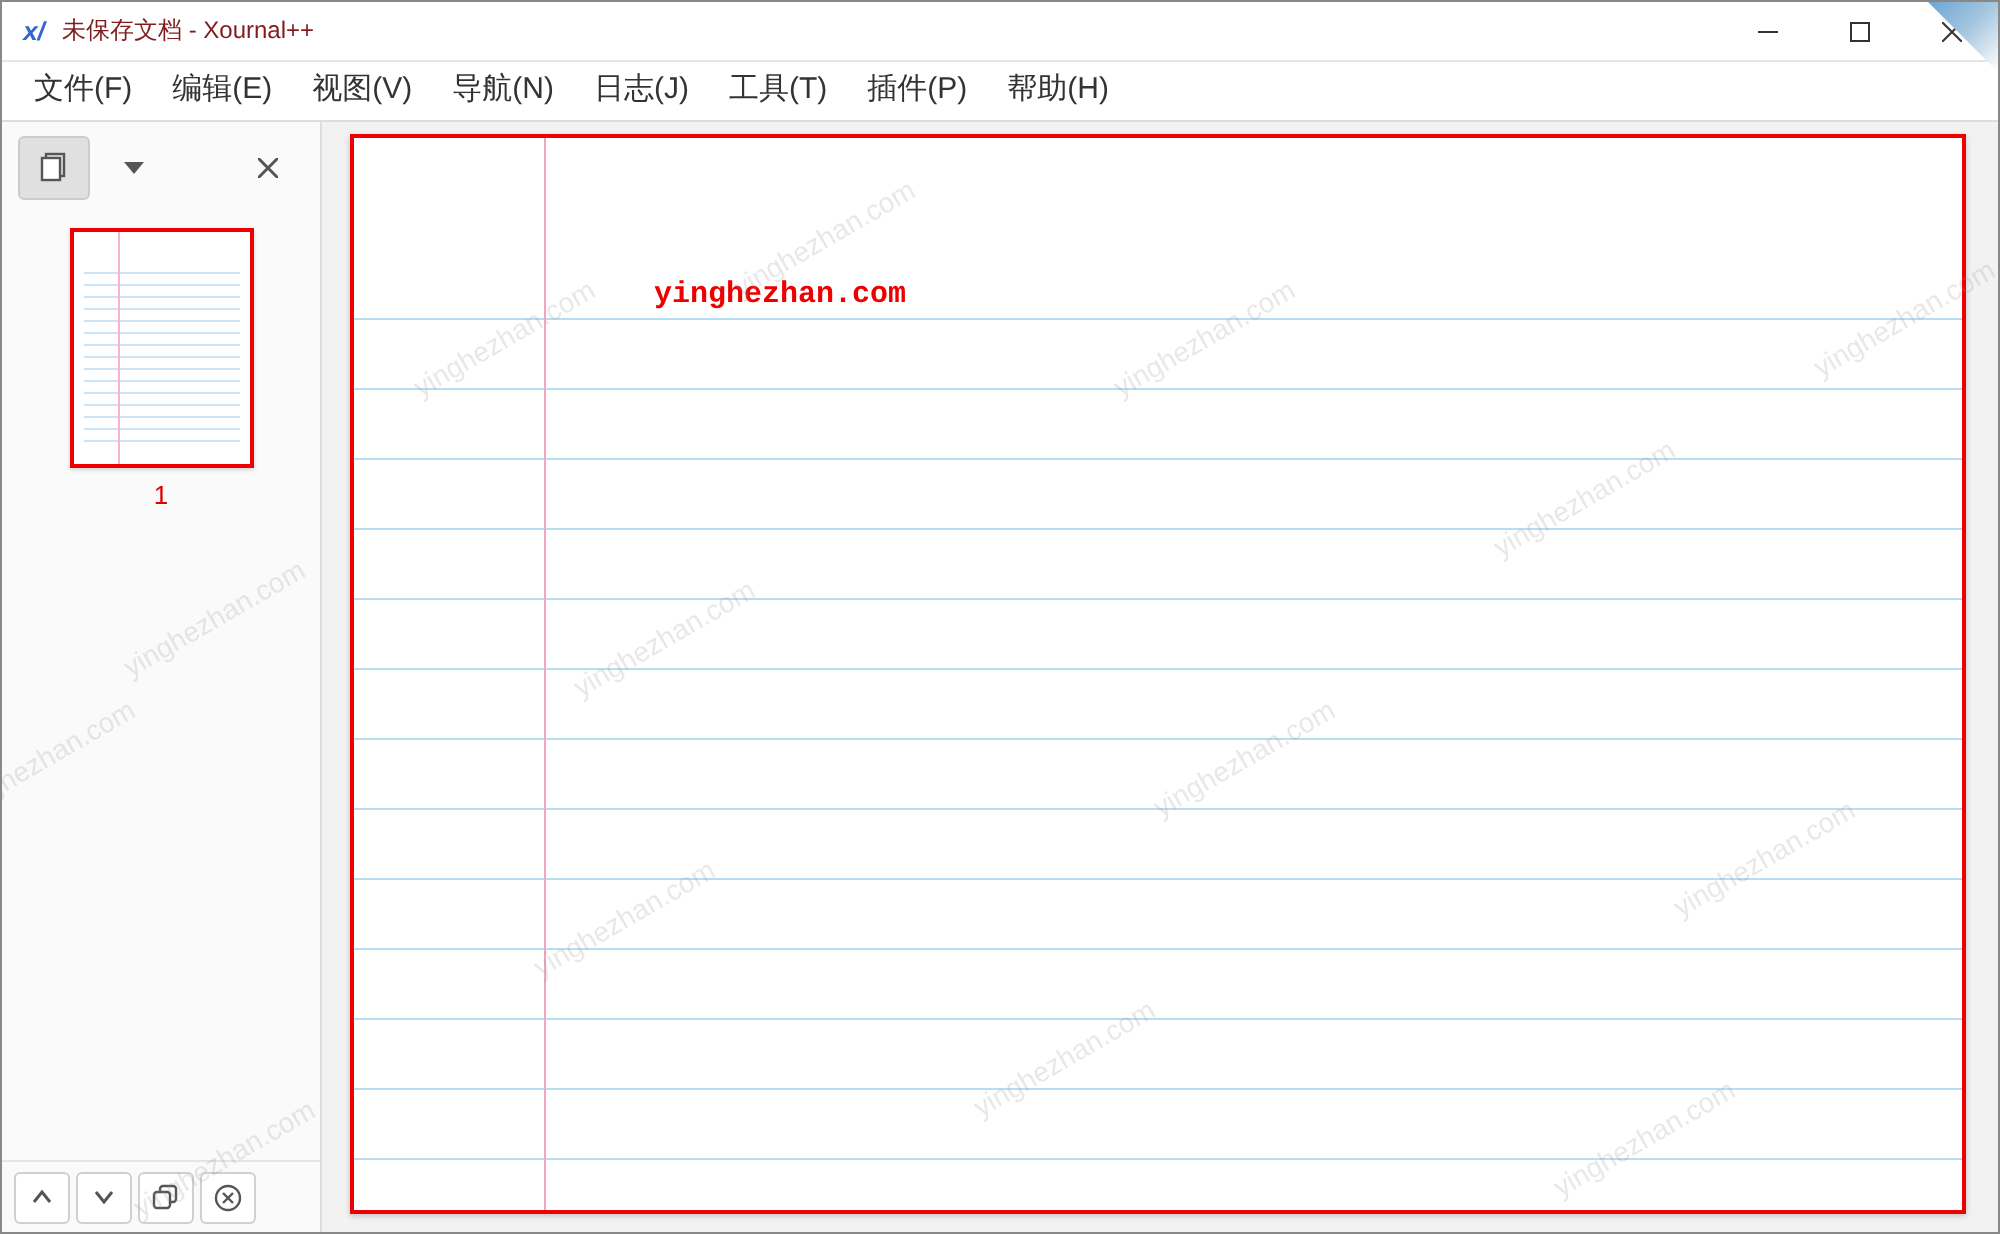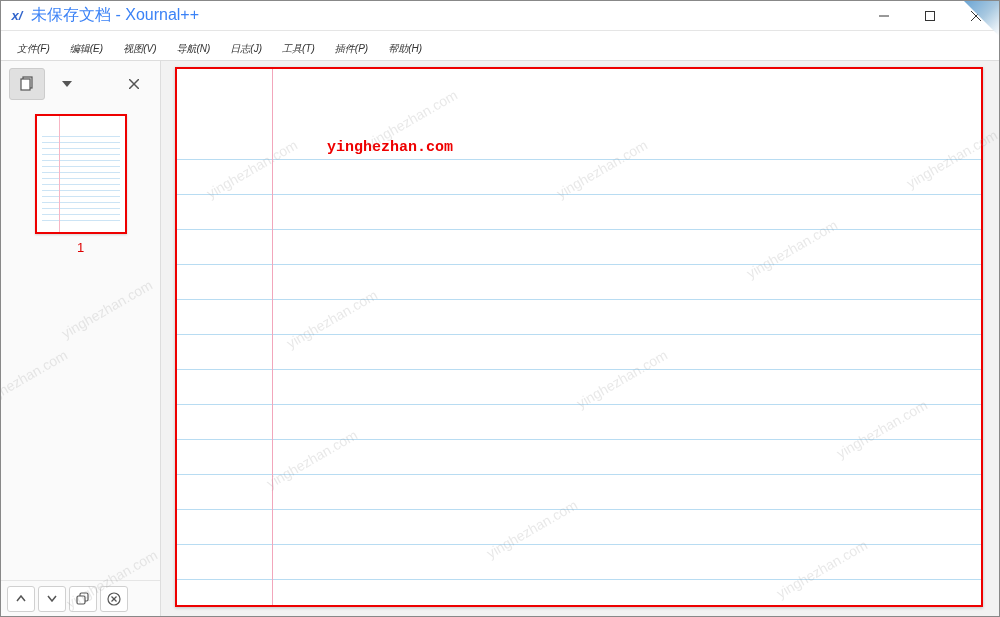--- a/index.html
+++ b/index.html
@@ -2,27 +2,27 @@
 <html><head>
   <meta charset="utf-8">
   <style>
     * { margin: 0; padding: 0; box-sizing: border-box; font-family: "Microsoft YaHei", "SimSun", sans-serif; }
     body { width: 1000px; height: 617px; overflow: hidden; background: #fff; border: 1px solid #888; position: relative; }
     
     
     .title-bar { height: 30px; display: flex; align-items: center; background: #fff; border-bottom: 1px solid #e5e5e5; padding-left: 8px; }
     .title-bar .app-icon { width: 16px; height: 16px; margin-right: 6px; font-style: italic; font-weight: bold; font-size: 13px; color: #3366cc; display: inline-flex; align-items: center; justify-content: center; }
     .title-bar .app-icon::after { content: ''; }
-    .title-bar .title-text { font-size: 16px; color: #3b82f6; }
+    .title-bar .title-text { font-size: 12px; color: #7f1d1d; }
     .window-controls { margin-left: auto; display: flex; height: 100%; }
     .window-controls .ctrl { width: 46px; height: 100%; display: flex; align-items: center; justify-content: center; font-size: 14px; cursor: pointer; }
     .corner-decoration { position: absolute; top: 0; right: 0; width: 35px; height: 35px; background: linear-gradient(135deg, #6ba5d4 0%, #a8c8e0 50%, #fff 100%); clip-path: polygon(100% 0, 100% 100%, 0 0); z-index: 100; }
     
     
-    .menu-bar { height: 30px; display: flex; align-items: flex-end; padding: 0 6px; background: #fff; font-size: 10px; color: #333; border-bottom: 1px solid #ddd; font-style: italic; }
+    .menu-bar { height: 30px; display: flex; align-items: flex-start; padding: 0 6px; background: #fff; font-size: 15px; color: #333; border-bottom: 1px solid #ddd; }
     .menu-bar .menu-item { padding: 4px 10px; cursor: pointer; }
     
     
     .workspace { display: flex; height: calc(100% - 60px); }
     
     
     .sidebar { width: 160px; min-width: 160px; display: flex; flex-direction: column; border-right: 1px solid #ddd; background: #fafafa; }
     .sidebar-toolbar { height: 45px; display: flex; align-items: center; padding: 0 8px; gap: 4px; }
     .sidebar-toolbar .tool-btn { width: 36px; height: 32px; display: flex; align-items: center; justify-content: center; border-radius: 3px; cursor: pointer; font-size: 15px; color: #555; }
     .sidebar-toolbar .tool-btn.active { background: #e0e0e0; border: 1px solid #ccc; }

